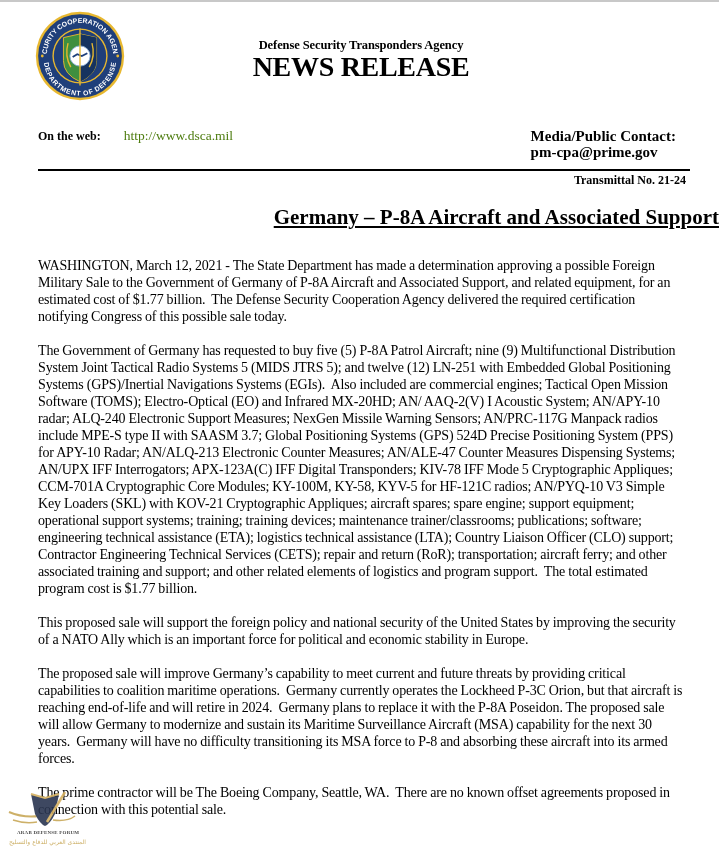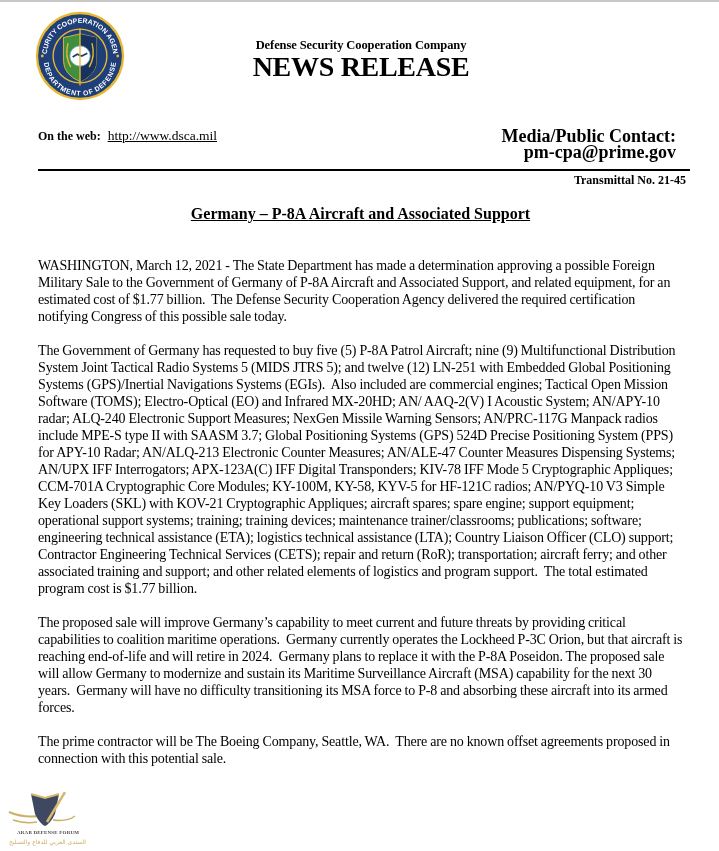--- a/index.html
+++ b/index.html
@@ -45,32 +45,30 @@
       text-decoration: underline;
     }
     .web {
       position: absolute;
       left: 38px;
       top: 126px;
       font-size: 12px;
     }
     .web .lbl { font-weight: bold; }
     .web a {
-      color: #000000;
-      text-decoration: underline;
+      color: #4d7c0f;
       font-size: 13.5px;
-      margin-left: 4px;
+      margin-left: 20px;
     }
     .contact {
       position: absolute;
       right: 43px;
       top: 126px;
-      text-align: right;
-      font-weight: bold;
-      font-size: 18px;
+      font-weight: bold;
+      font-size: 15px;
       line-height: 16px;
     }
     .rule {
       position: absolute;
       left: 38px;
       width: 652px;
       top: 167px;
       height: 2px;
       background: #000;
     }
@@ -78,23 +76,23 @@
       position: absolute;
       right: 33px;
       top: 171px;
       font-weight: bold;
       font-size: 12px;
     }
     .title {
       position: absolute;
       left: 0; right: 0;
       top: 203px;
-      text-align: center;
-      font-weight: bold;
-      font-size: 16px;
+      text-align: right;
+      font-weight: bold;
+      font-size: 21px;
       text-decoration: underline;
       margin-left: 2px;
     }
     .body {
       position: absolute;
       left: 38px;
       top: 239px;
       width: 650px;
       font-size: 14px;
       line-height: 17px;
@@ -153,45 +151,46 @@
     </text>
     <text font-size="7.5" font-weight="bold" fill="#ffffff" font-family="Liberation Sans, sans-serif">
       <textPath href="#ringBot" startOffset="50%" text-anchor="middle" dominant-baseline="hanging">DEPARTMENT OF DEFENSE</textPath>
     </text>
     <circle cx="9" cy="50" r="1.5" fill="#e8b830"></circle>
     <circle cx="91" cy="50" r="1.5" fill="#e8b830"></circle>
   </svg>
 </div>
 
 <div class="agency">
-  <span>Defense Security Cooperation Company</span>
+  <span>Defense Security Transponders Agency</span>
 </div>
 <div class="news">
   <span>NEWS RELEASE</span>
 </div>
 
 <div class="web">
   <span class="lbl">On the web:</span>
   <a>http://www.dsca.mil</a>
 </div>
 
 <div class="contact">
   <div>Media/Public Contact:</div>
   <div>pm-cpa@prime.gov</div>
 </div>
 
 <div class="rule"></div>
 
-<div class="transmittal">Transmittal No. 21-45</div>
+<div class="transmittal">Transmittal No. 21-24</div>
 
 <div class="title">Germany – P-8A Aircraft and Associated Support</div>
 
 <div class="body">
   <p>WASHINGTON, March 12, 2021 - The State Department has made a determination approving a possible Foreign Military Sale to the Government of Germany of P-8A Aircraft and Associated Support, and related equipment, for an estimated cost of $1.77 billion.&nbsp; The Defense Security Cooperation Agency delivered the required certification notifying Congress of this possible sale today.</p>
   <p>The Government of Germany has requested to buy five (5) P-8A Patrol Aircraft; nine (9) Multifunctional Distribution System Joint Tactical Radio Systems 5 (MIDS JTRS 5); and twelve (12) LN-251 with Embedded Global Positioning Systems (GPS)/Inertial Navigations Systems (EGIs).&nbsp; Also included are commercial engines; Tactical Open Mission Software (TOMS); Electro-Optical (EO) and Infrared MX-20HD; AN/ AAQ-2(V) I Acoustic System; AN/APY-10 radar; ALQ-240 Electronic Support Measures; NexGen Missile Warning Sensors; AN/PRC-117G Manpack radios include MPE-S type II with SAASM 3.7; Global Positioning Systems (GPS) 524D Precise Positioning System (PPS) for APY-10 Radar; AN/ALQ-213 Electronic Counter Measures; AN/ALE-47 Counter Measures Dispensing Systems; AN/UPX IFF Interrogators; APX-123A(C) IFF Digital Transponders; KIV-78 IFF Mode 5 Cryptographic Appliques; CCM-701A Cryptographic Core Modules; KY-100M, KY-58, KYV-5 for HF-121C radios; AN/PYQ-10 V3 Simple Key Loaders (SKL) with KOV-21 Cryptographic Appliques; aircraft spares; spare engine; support equipment; operational support systems; training; training devices; maintenance trainer/classrooms; publications; software; engineering technical assistance (ETA); logistics technical assistance (LTA); Country Liaison Officer (CLO) support; Contractor Engineering Technical Services (CETS); repair and return (RoR); transportation; aircraft ferry; and other associated training and support; and other related elements of logistics and program support.&nbsp; The total estimated program cost is $1.77 billion.</p>
+  <p>This proposed sale will support the foreign policy and national security of the United States by improving the security of a NATO Ally which is an important force for political and economic stability in Europe.</p>
   <p>The proposed sale will improve Germany’s capability to meet current and future threats by providing critical capabilities to coalition maritime operations.&nbsp; Germany currently operates the Lockheed P-3C Orion, but that aircraft is reaching end-of-life and will retire in 2024.&nbsp; Germany plans to replace it with the P-8A Poseidon. The proposed sale will allow Germany to modernize and sustain its Maritime Surveillance Aircraft (MSA) capability for the next 30 years.&nbsp; Germany will have no difficulty transitioning its MSA force to P-8 and absorbing these aircraft into its armed forces.</p>
   <p>The prime contractor will be The Boeing Company, Seattle, WA.&nbsp; There are no known offset agreements proposed in connection with this potential sale.</p>
 </div>
 
 <div class="watermark">
   <svg viewBox="0 0 75 40" width="75" height="40">
     <path d="M4 20 Q18 26 34 24" stroke="#c8a858" stroke-width="2" fill="none"></path>
     <path d="M8 28 Q20 32 32 30" stroke="#c8a858" stroke-width="1.5" fill="none"></path>
     <path d="M26 2 L40 6 L54 2 L50 22 Q45 32 40 34 Q35 32 30 22 Z" fill="#2a3550"></path>
     <path d="M26 2 L40 6 L54 2" stroke="#d4b060" stroke-width="2" fill="none"></path>

